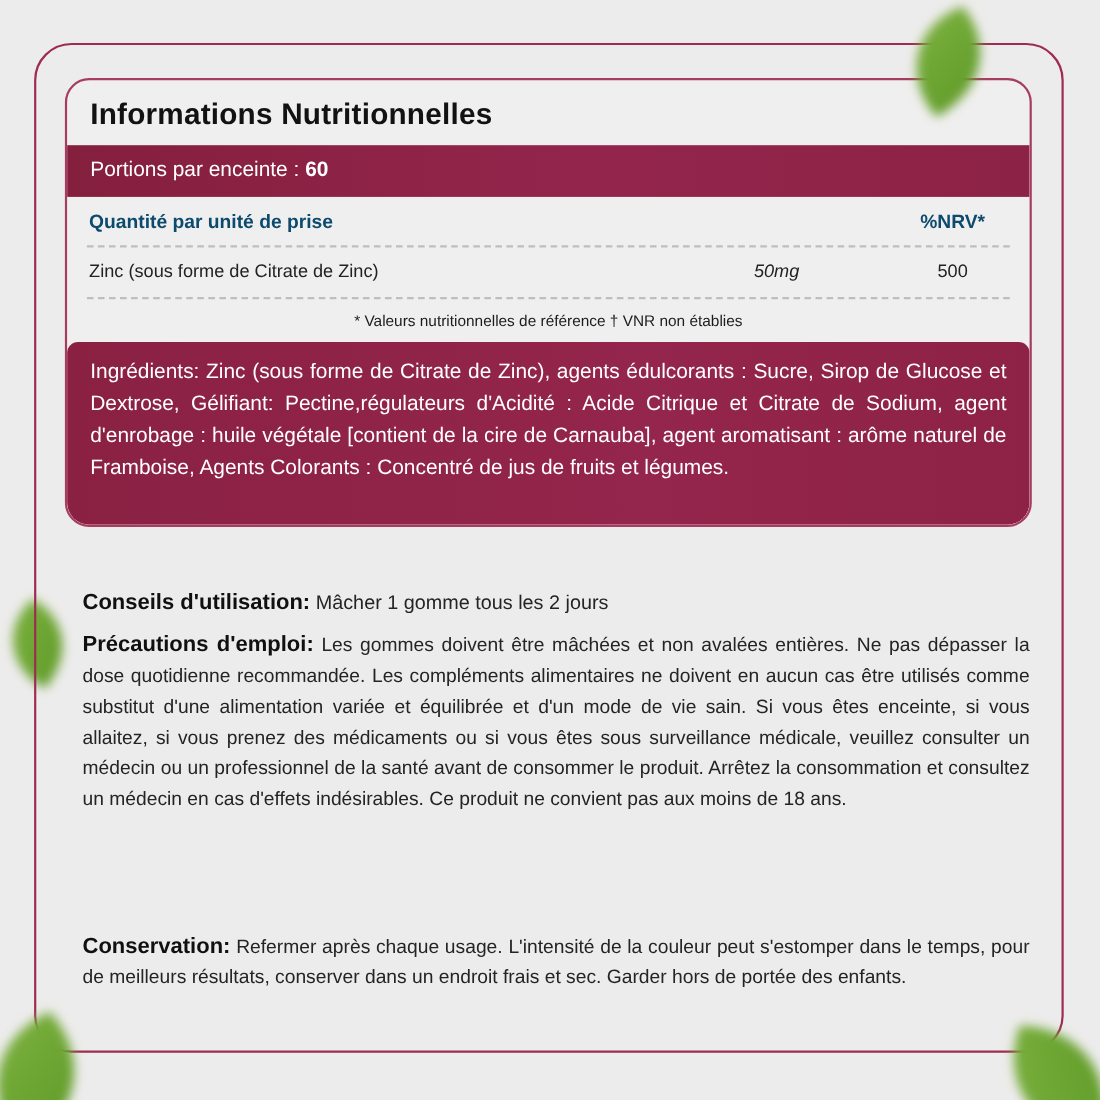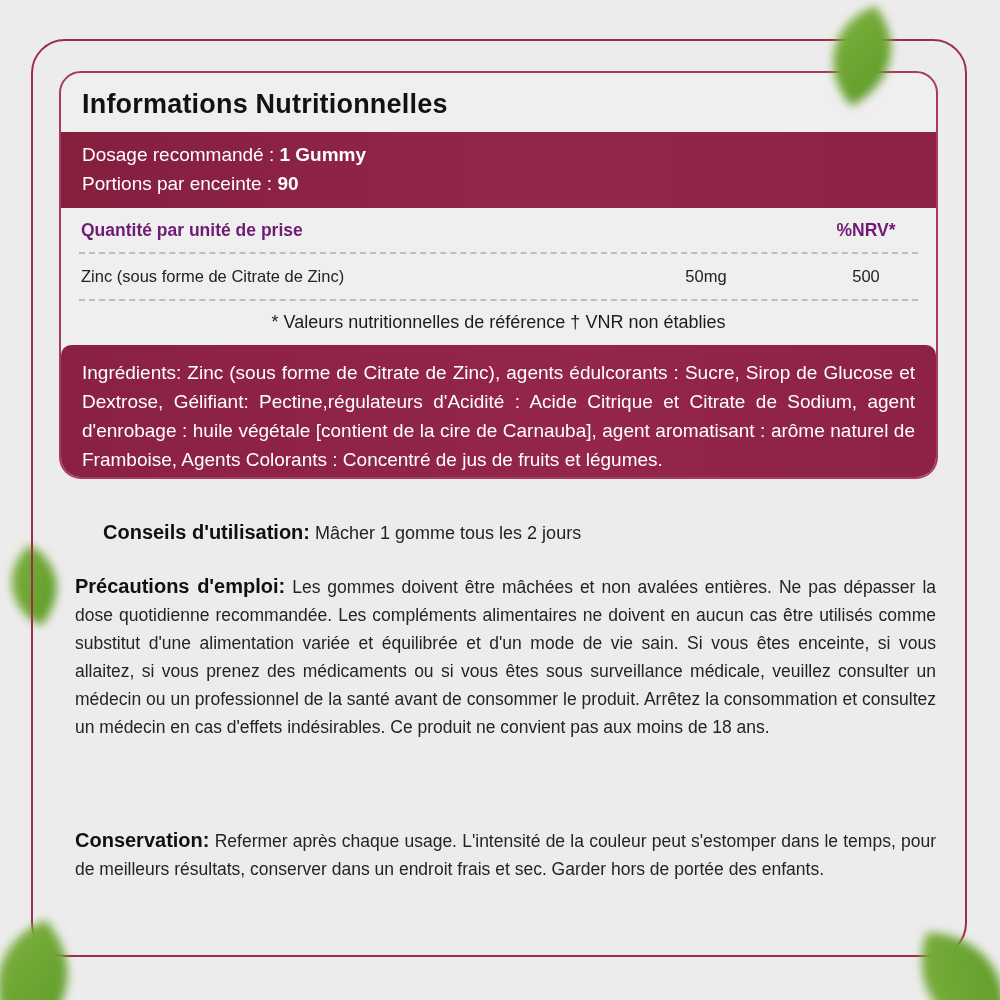--- a/index.html
+++ b/index.html
@@ -25,62 +25,60 @@
   .card-title{
     padding:16px 21px 12px;font-size:27px;font-weight:700;color:#121212;
     letter-spacing:.2px;
   }
   .banner{
     background:linear-gradient(90deg,#851F3E 0%,#93254C 55%,#8C2245 100%);
     color:#fff;padding:8px 21px 10px;font-size:19px;line-height:29px;
   }
   .banner .bold{font-weight:700;}
   .table-wrap{padding:0 16px;}
-  .thead{display:flex;align-items:flex-start;padding:12px 4px 11px;font-size:17.5px;font-weight:700;color:#701a75;}
+  .thead{display:flex;align-items:flex-start;padding:12px 4px 11px;font-size:17.5px;font-weight:700;color:#0c4a6e;}
   .trow{display:flex;align-items:flex-end;padding:13px 4px;font-size:16.5px;color:#222;}
   .col-name{flex:1;}
-  .col-amount{width:220px;text-align:center;}
+  .col-amount{width:220px;text-align:center;font-style:italic;}
   .col-nrv{width:100px;text-align:center;}
   .dashed{border-top:2px dashed #BFBEBE;margin:0 2px;height:0;}
-  .tfoot{text-align:center;font-size:18px;color:#1c1c1c;padding:11px 0 12px;}
+  .tfoot{text-align:center;font-size:14px;color:#1c1c1c;padding:11px 0 12px;}
   .ingredients{
     flex:1;
     background:linear-gradient(90deg,#8A2143 0%,#94254C 60%,#8E2246 100%);
     color:#fff;padding:13px 21px 10px;box-sizing:border-box;
     font-size:19px;line-height:29px;text-align:justify;
     border-radius:10px 10px 20px 20px;
   }
   .ingredients .bold{font-weight:400;}
   
   .section{position:absolute;left:75px;width:861px;color:#242424;}
   .section .sec-label{font-weight:700;font-size:20px;color:#101010;}
-  .sec-conseils{top:521px;font-size:18px;margin-left:28px;}
+  .sec-conseils{top:537px;font-size:18px;}
   .sec-precautions{top:572px;font-size:17.5px;line-height:28px;text-align:justify;}
-  .sec-conservation{top:826px;font-size:17.5px;line-height:28px;text-align:justify;}
+  .sec-conservation{top:846px;font-size:17.5px;line-height:28px;text-align:justify;}
   
   .leaf{position:absolute;filter:blur(5px);pointer-events:none;}
   .leaf svg{width:100%;height:100%;display:block;}
   .leaf-top-right{left:812px;top:2px;width:96px;height:108px;transform:rotate(15deg);z-index:5;}
   .leaf-left{left:0px;top:540px;width:66px;height:92px;transform:rotate(-6deg);z-index:1;}
   .leaf-bottom-left{left:-22px;top:916px;width:104px;height:132px;transform:rotate(12deg);z-index:5;}
   .leaf-bottom-right{left:891px;top:920px;width:142px;height:132px;transform:rotate(-35deg);z-index:5;}
 </style>
 </head>
 <body>
 
 <div class="outer-frame"></div>
 
 <div class="card">
   <div class="card-title">Informations Nutritionnelles</div>
 
   <div class="banner">
-    <div><span>Dosage recommandé :</span>
-      <span class="bold">1 Gummy</span></div>
     <div><span>Portions par enceinte :</span>
-      <span class="bold">90</span></div>
+      <span class="bold">60</span></div>
   </div>
 
   <div class="table-wrap">
     <div class="thead">
       <div class="col-name">Quantité par unité de prise</div>
       <div class="col-amount"></div>
       <div class="col-nrv">%NRV*</div>
     </div>
     <div class="dashed"></div>
     <div class="trow">

